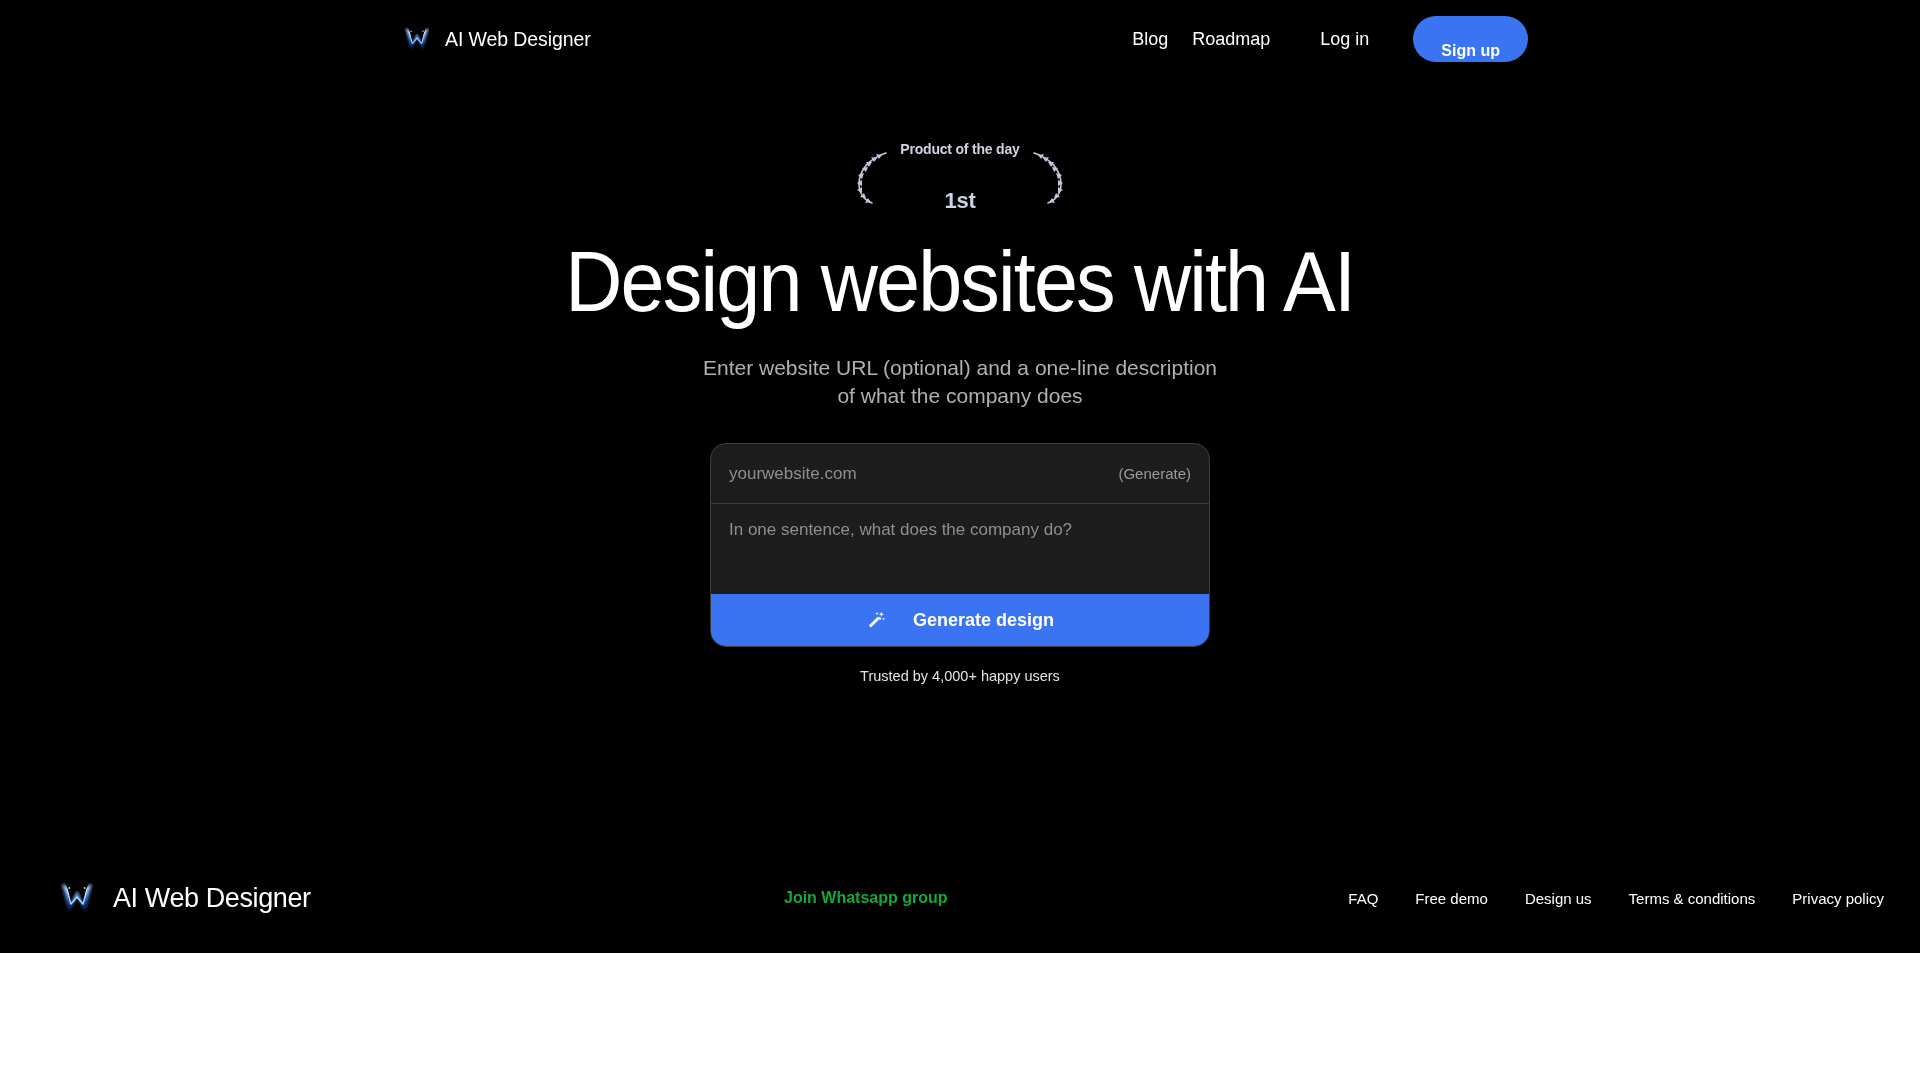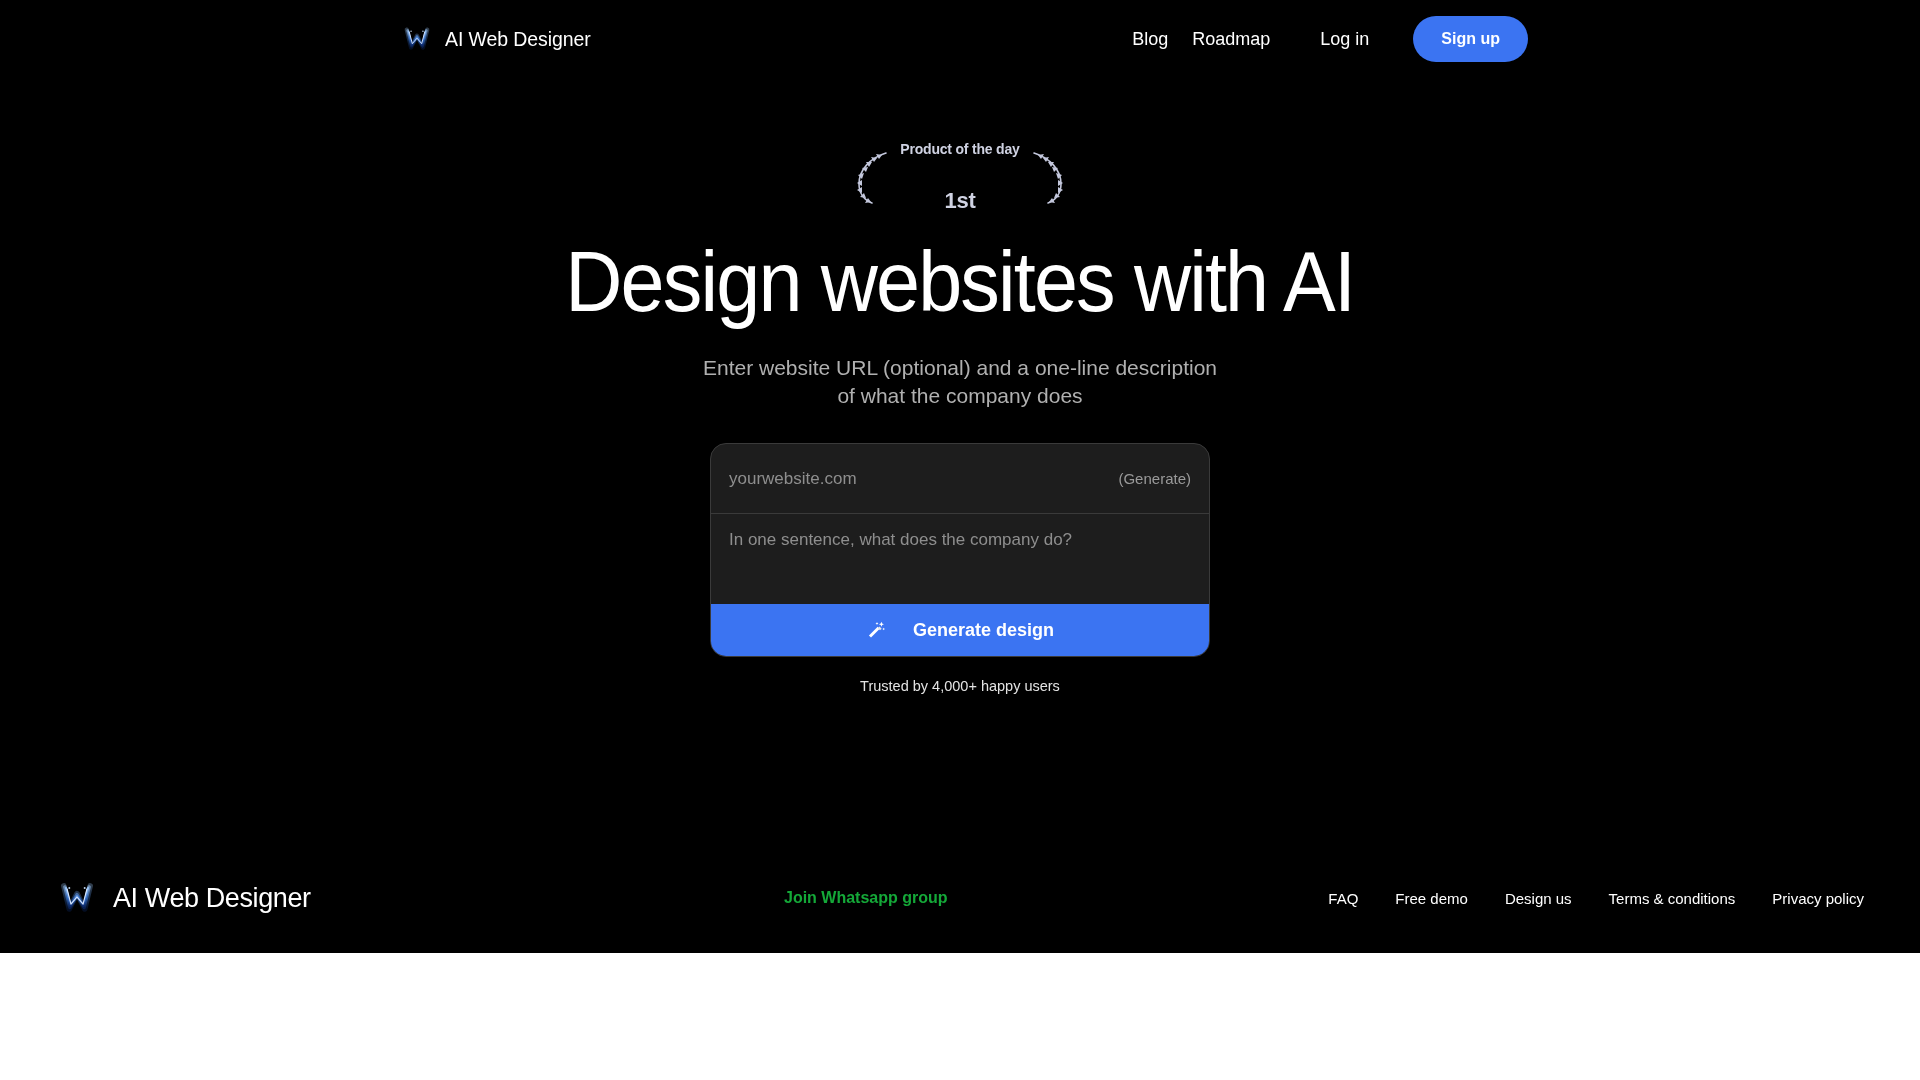--- a/index.html
+++ b/index.html
@@ -73,21 +73,21 @@
   .nav-link.login { margin-right: 44px; }
 
   .signup-btn {
     background: #3b74f2;
     color: #ffffff;
     font-family: "Liberation Sans", sans-serif;
     font-size: 16px;
     font-weight: 700;
     border: none;
     border-radius: 999px;
-    padding: 0 28px;
+    padding: 12px 28px;
     height: 46px;
     line-height: 46px;
     cursor: pointer;
     white-space: nowrap;
   }
 
   
   .hero {
     flex: 1 1 auto;
     display: flex;
@@ -155,21 +155,21 @@
     width: 500px;
     background: #1d1d1d;
     border: 1px solid #3a3a3a;
     border-radius: 16px;
     overflow: hidden;
     display: flex;
     flex-direction: column;
   }
 
   .url-row {
-    height: 70px;
+    height: 60px;
     display: flex;
     align-items: center;
     border-bottom: 1px solid #3a3a3a;
     padding: 0 18px;
   }
   .url-input {
     flex: 1 1 auto;
     background: transparent;
     border: none;
     outline: none;
@@ -261,21 +261,21 @@
     color: #14a838;
     font-size: 16px;
     font-weight: 700;
     text-decoration: none;
     white-space: nowrap;
     cursor: pointer;
   }
 
   .footer-links {
     position: absolute;
-    right: 56px;
+    right: 36px;
     top: 50%;
     transform: translateY(-50%);
     display: flex;
     align-items: center;
     gap: 37px;
   }
   .footer-link {
     color: #ffffff;
     font-size: 15px;
     text-decoration: none;

